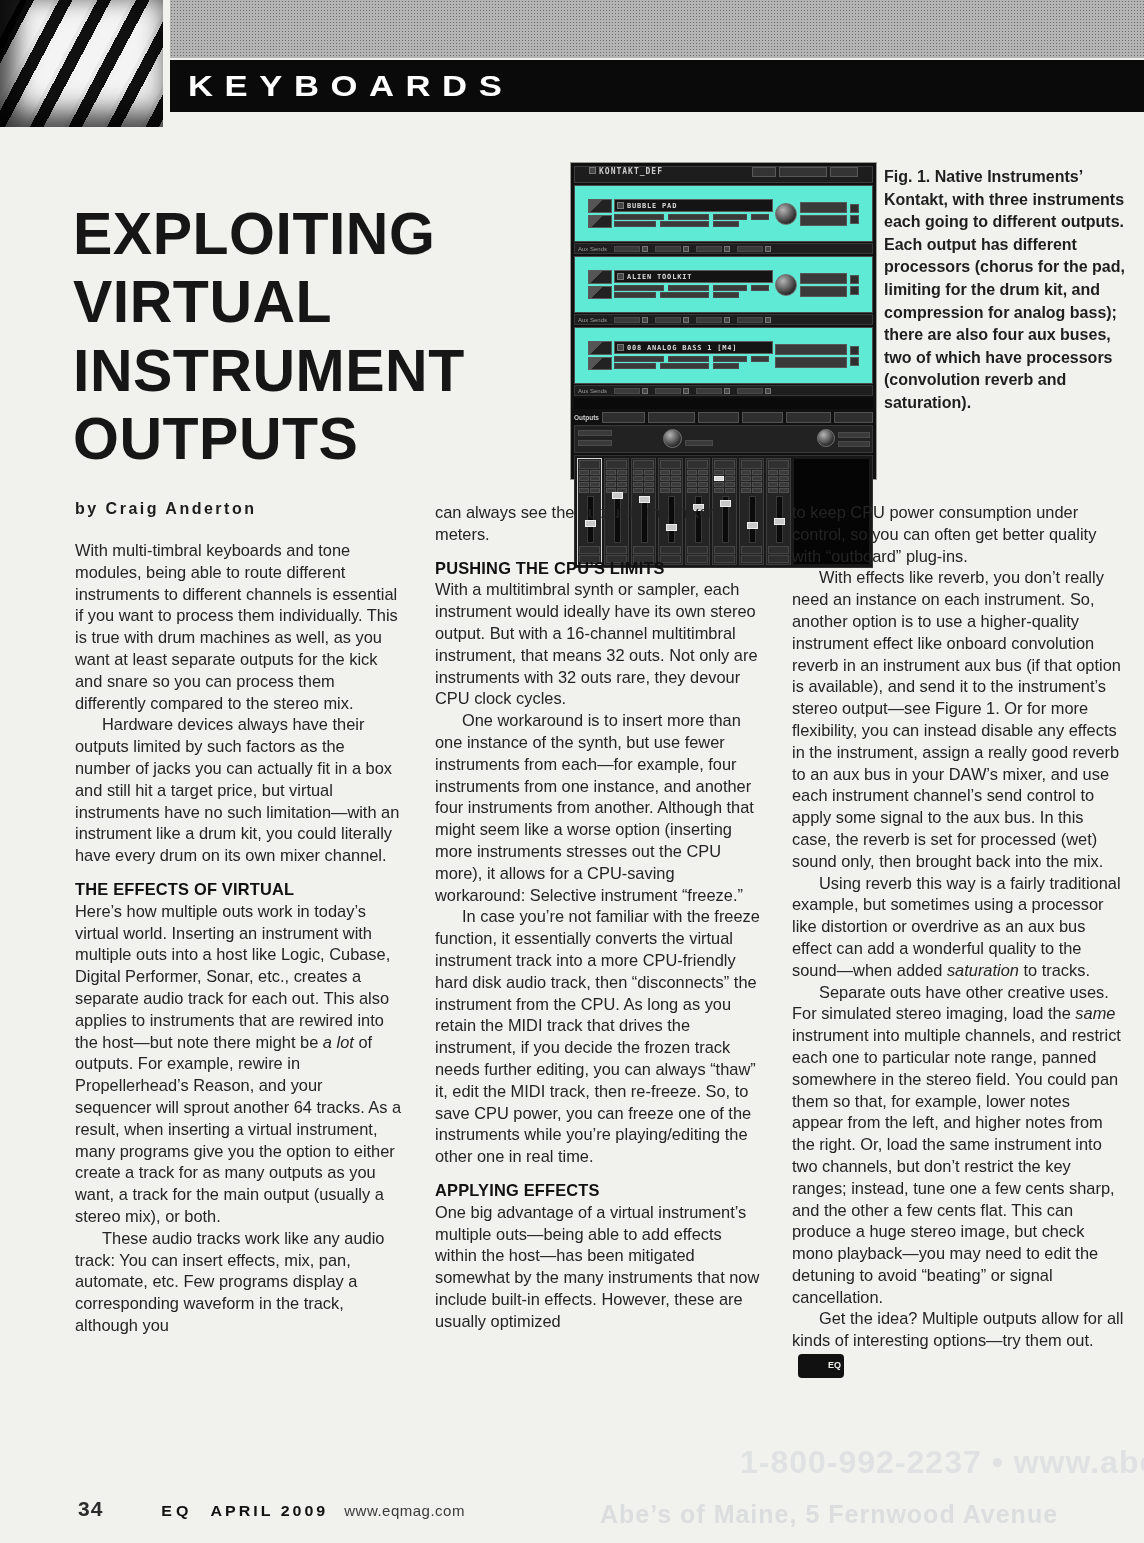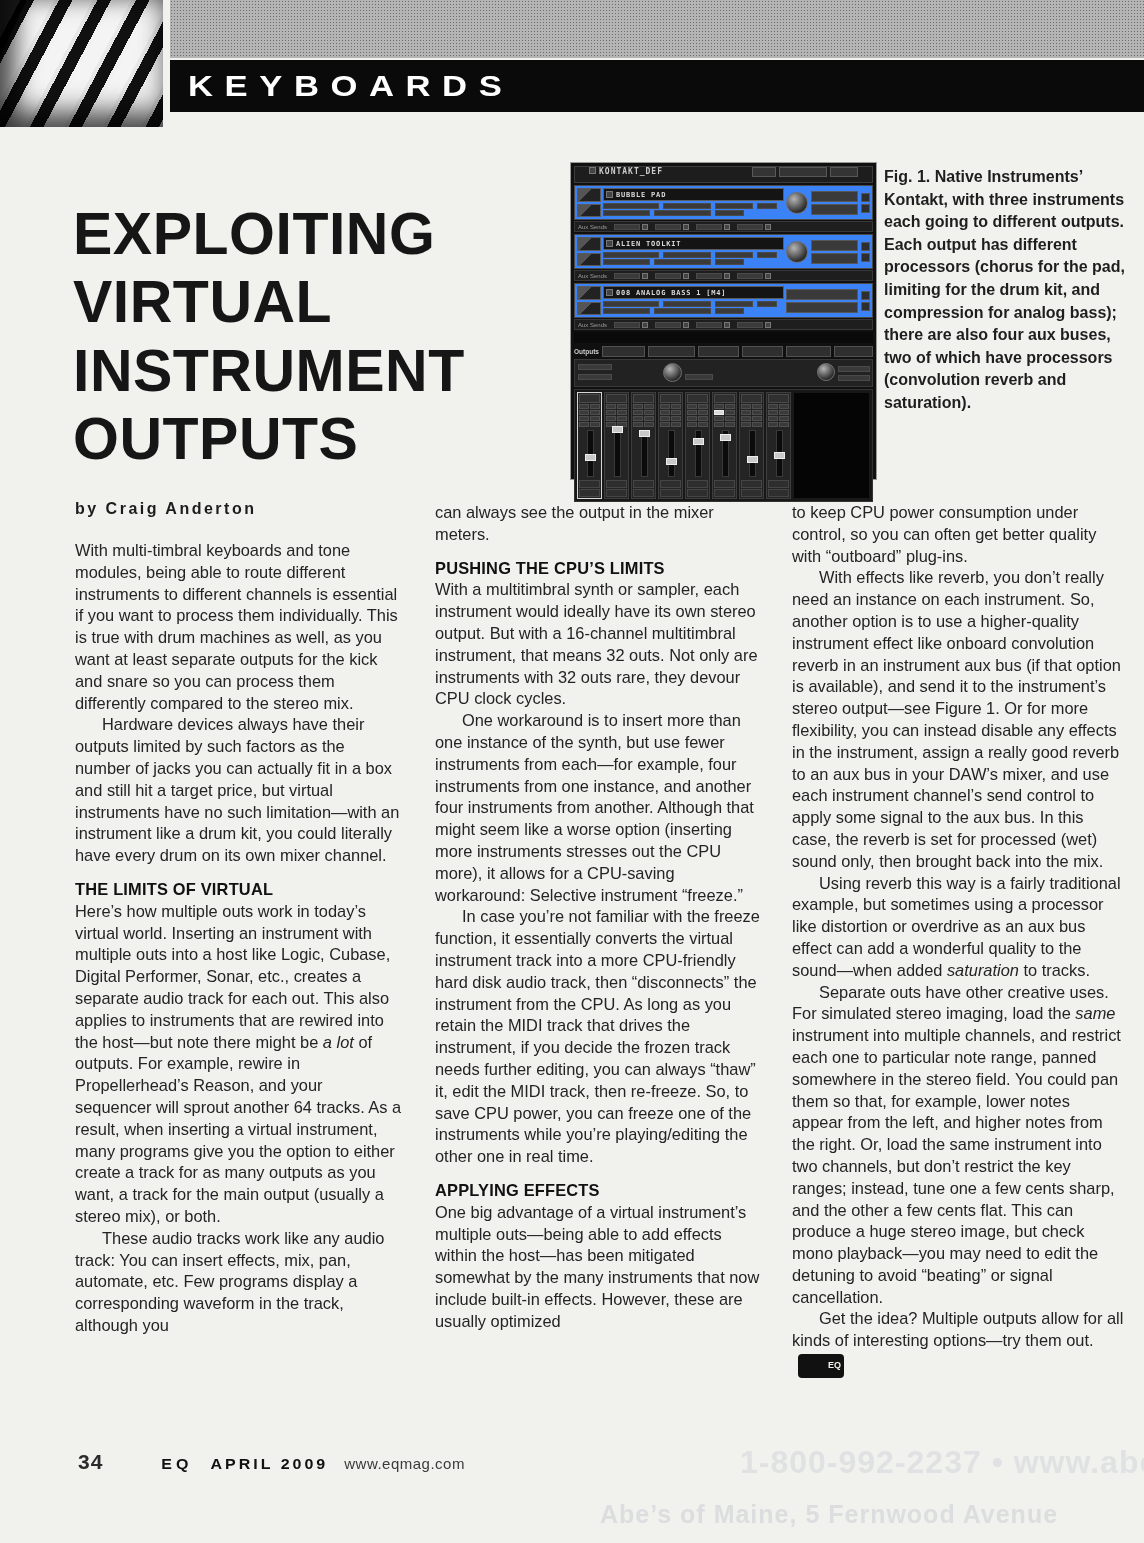--- a/index.html
+++ b/index.html
@@ -50,40 +50,40 @@
   .col-3{left:792px;top:502px;width:332px;}
   .col p{margin:0;}
   .col p.indent{text-indent:27px;}
   .col h3{margin:12px 0 0 0;font-size:16.4px;letter-spacing:.2px;color:#111;}
   .endmark{
     display:inline-block;vertical-align:baseline;margin-left:6px;
     background:#111;color:#f1f1ee;font-weight:bold;font-size:9px;
     padding:1px 3px;border-radius:4px;letter-spacing:0;
   }
   
-  .footer{position:absolute;left:78px;top:1450px;display:flex;align-items:baseline;}
+  .footer{position:absolute;left:78px;top:1497px;display:flex;align-items:baseline;}
   .page-num{font-weight:bold;font-size:21px;color:#2b2b2b;letter-spacing:1px;}
   .footer-brand{margin-left:58px;font-weight:bold;font-size:16px;letter-spacing:4px;color:#111;transform:scaleY(.9);}
   .footer-issue{margin-left:18px;font-weight:bold;font-size:16px;letter-spacing:3px;color:#111;transform:scaleY(.9);}
   .footer-url{margin-left:16px;font-size:15px;color:#3a3a3a;letter-spacing:.5px;}
   
   .ghost1{position:absolute;left:740px;top:1444px;font-size:32px;font-weight:bold;color:rgba(135,145,165,.16);letter-spacing:1px;white-space:nowrap;}
   .ghost2{position:absolute;left:600px;top:1500px;font-size:25px;font-weight:bold;color:rgba(135,145,165,.20);letter-spacing:1px;white-space:nowrap;}
   
   #kontakt{
     position:absolute;left:570px;top:162px;width:307px;height:318px;
     background:#101010;border:1px solid #9a9a96;padding:3px;box-sizing:border-box;
   }
   .hatch{background-image:repeating-linear-gradient(45deg, rgba(255,255,255,.05) 0 1px, transparent 1px 3px);}
   .k-header{
     height:15px;background:#1d1d1d;border:1px solid #3d3d3d;display:flex;align-items:flex-start;gap:3px;
     padding:0 14px;color:#cdcdcd;font:bold 8px "DejaVu Sans Mono",monospace;letter-spacing:1px;
   }
   .k-hbox{height:8px;background:#343434;border:1px solid #585858;}
-  .k-inst{margin-top:2px;height:29px;background:#3b82f6;border:1px solid #4a4a4a;display:flex;gap:2px;padding:2px;box-sizing:content-box;}
+  .k-inst{margin-top:2px;height:29px;background:#5eead4;border:1px solid #4a4a4a;display:flex;gap:2px;padding:13px;box-sizing:content-box;}
   .k-icon{width:24px;display:flex;flex-direction:column;gap:2px;}
   .k-icon .ic{flex:1;background:linear-gradient(135deg,#555 0 40%,#222 40%);border:1px solid #5a5a5a;}
   .k-main{flex:1;display:flex;flex-direction:column;gap:2px;min-width:0;}
   .k-title{
     height:11px;background:#141414;border:1px solid #5c5c5c;color:#dadada;
     font:bold 7px "DejaVu Sans Mono",monospace;letter-spacing:.8px;display:flex;align-items:center;gap:3px;padding:0 2px;
     white-space:nowrap;overflow:hidden;
   }
   .k-chk{width:5px;height:5px;background:#444;border:1px solid #777;flex:none;}
   .k-sub{height:5px;display:flex;gap:4px;}
@@ -529,21 +529,21 @@
       </div>
       <div class="o-void"></div>
     </div>
 </div>
 
 <div class="fig-caption">Fig. 1. Native Instruments’ Kontakt, with three instruments each going to different outputs. Each output has different processors (chorus for the pad, limiting for the drum kit, and compression for analog bass); there are also four aux buses, two of which have processors (convolution reverb and saturation).</div>
 
 <div class="col col-1">
     <p>With multi-timbral keyboards and tone modules, being able to route different instruments to different channels is essential if you want to process them individually. This is true with drum machines as well, as you want at least separate outputs for the kick and snare so you can process them differently compared to the stereo mix.</p>
     <p class="indent">Hardware devices always have their outputs limited by such factors as the number of jacks you can actually fit in a box and still hit a target price, but virtual instruments have no such limitation—with an instrument like a drum kit, you could literally have every drum on its own mixer channel.</p>
-    <h3>THE LIMITS OF VIRTUAL</h3>
+    <h3>THE EFFECTS OF VIRTUAL</h3>
     <p>Here’s how multiple outs work in today’s virtual world. Inserting an instrument with multiple outs into a host like Logic, Cubase, Digital Performer, Sonar, etc., creates a separate audio track for each out. This also applies to instruments that are rewired into the host—but note there might be <i>a lot</i> of outputs. For example, rewire in Propellerhead’s Reason, and your sequencer will sprout another 64 tracks. As a result, when inserting a virtual instrument, many programs give you the option to either create a track for as many outputs as you want, a track for the main output (usually a stereo mix), or both.</p>
     <p class="indent">These audio tracks work like any audio track: You can insert effects, mix, pan, automate, etc. Few programs display a corresponding waveform in the track, although you</p>
   </div>
 <div class="col col-2">
     <p>can always see the output in the mixer meters.</p>
     <h3>PUSHING THE CPU’S LIMITS</h3>
     <p>With a multitimbral synth or sampler, each instrument would ideally have its own stereo output. But with a 16-channel multitimbral instrument, that means 32 outs. Not only are instruments with 32 outs rare, they devour CPU clock cycles.</p>
     <p class="indent">One workaround is to insert more than one instance of the synth, but use fewer instruments from each—for example, four instruments from one instance, and another four instruments from another. Although that might seem like a worse option (inserting more instruments stresses out the CPU more), it allows for a CPU-saving workaround: Selective instrument “freeze.”</p>
     <p class="indent">In case you’re not familiar with the freeze function, it essentially converts the virtual instrument track into a more CPU-friendly hard disk audio track, then “disconnects” the instrument from the CPU. As long as you retain the MIDI track that drives the instrument, if you decide the frozen track needs further editing, you can always “thaw” it, edit the MIDI track, then re-freeze. So, to save CPU power, you can freeze one of the instruments while you’re playing/editing the other one in real time.</p>
     <h3>APPLYING EFFECTS</h3>

